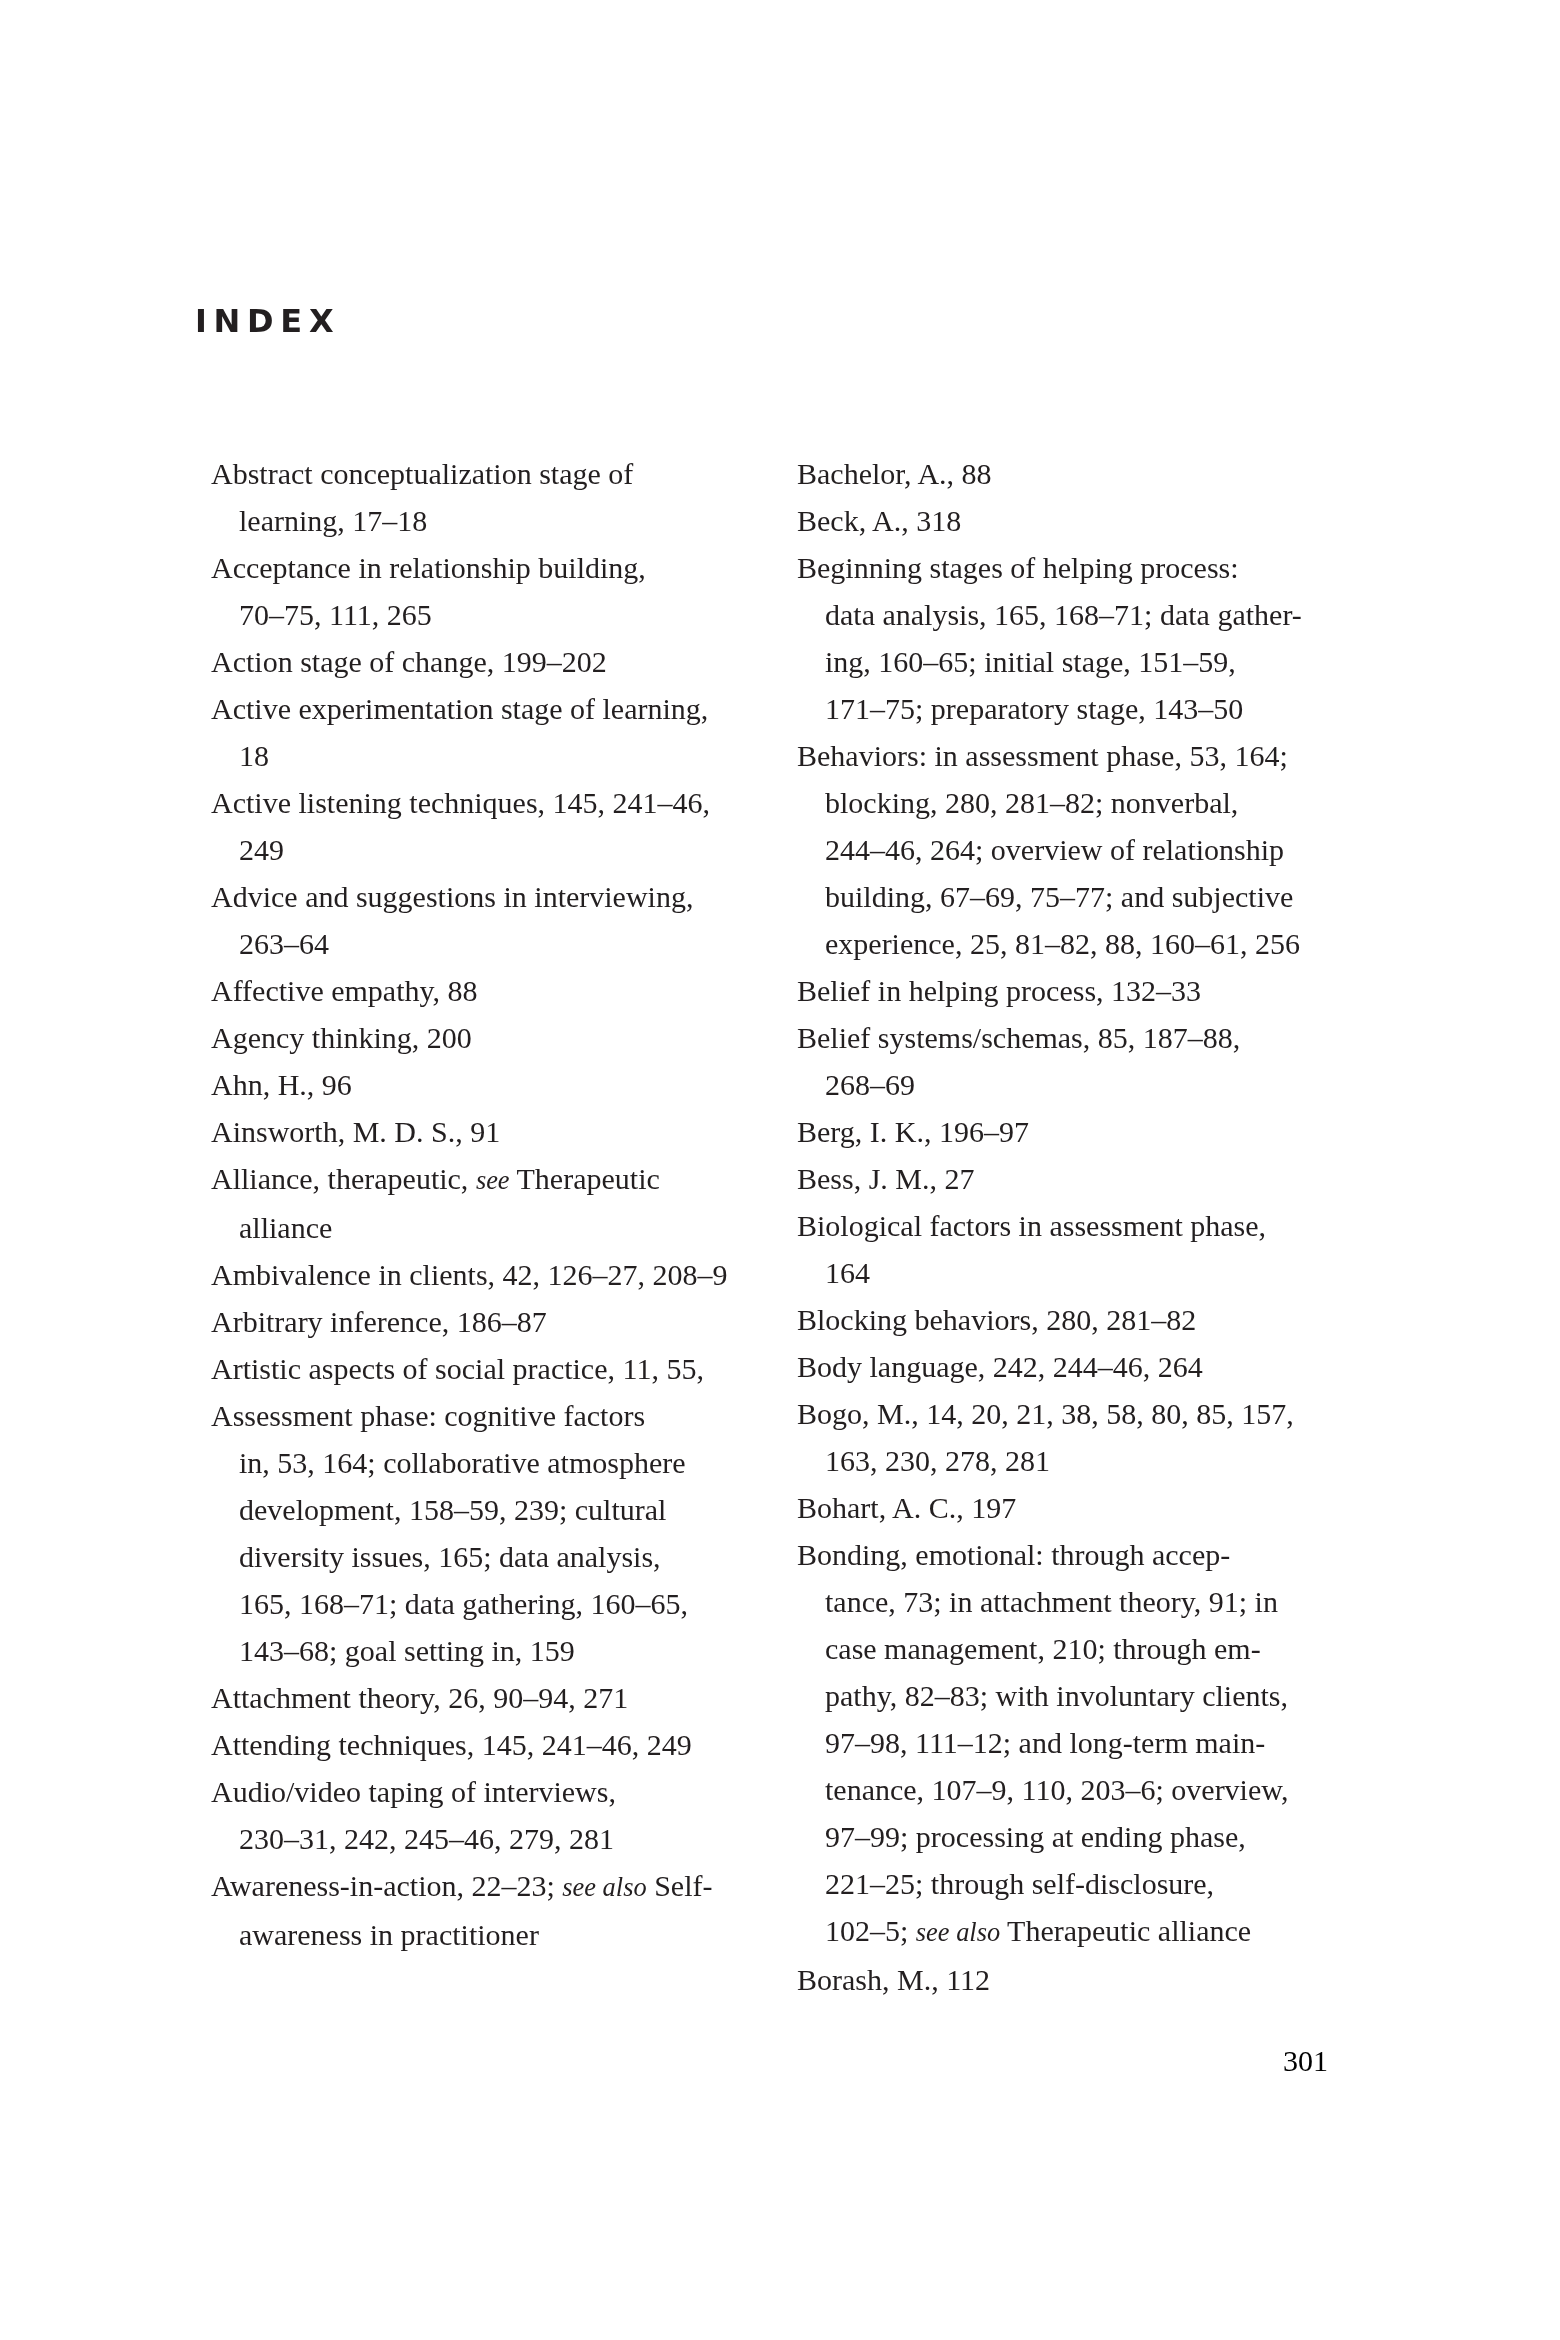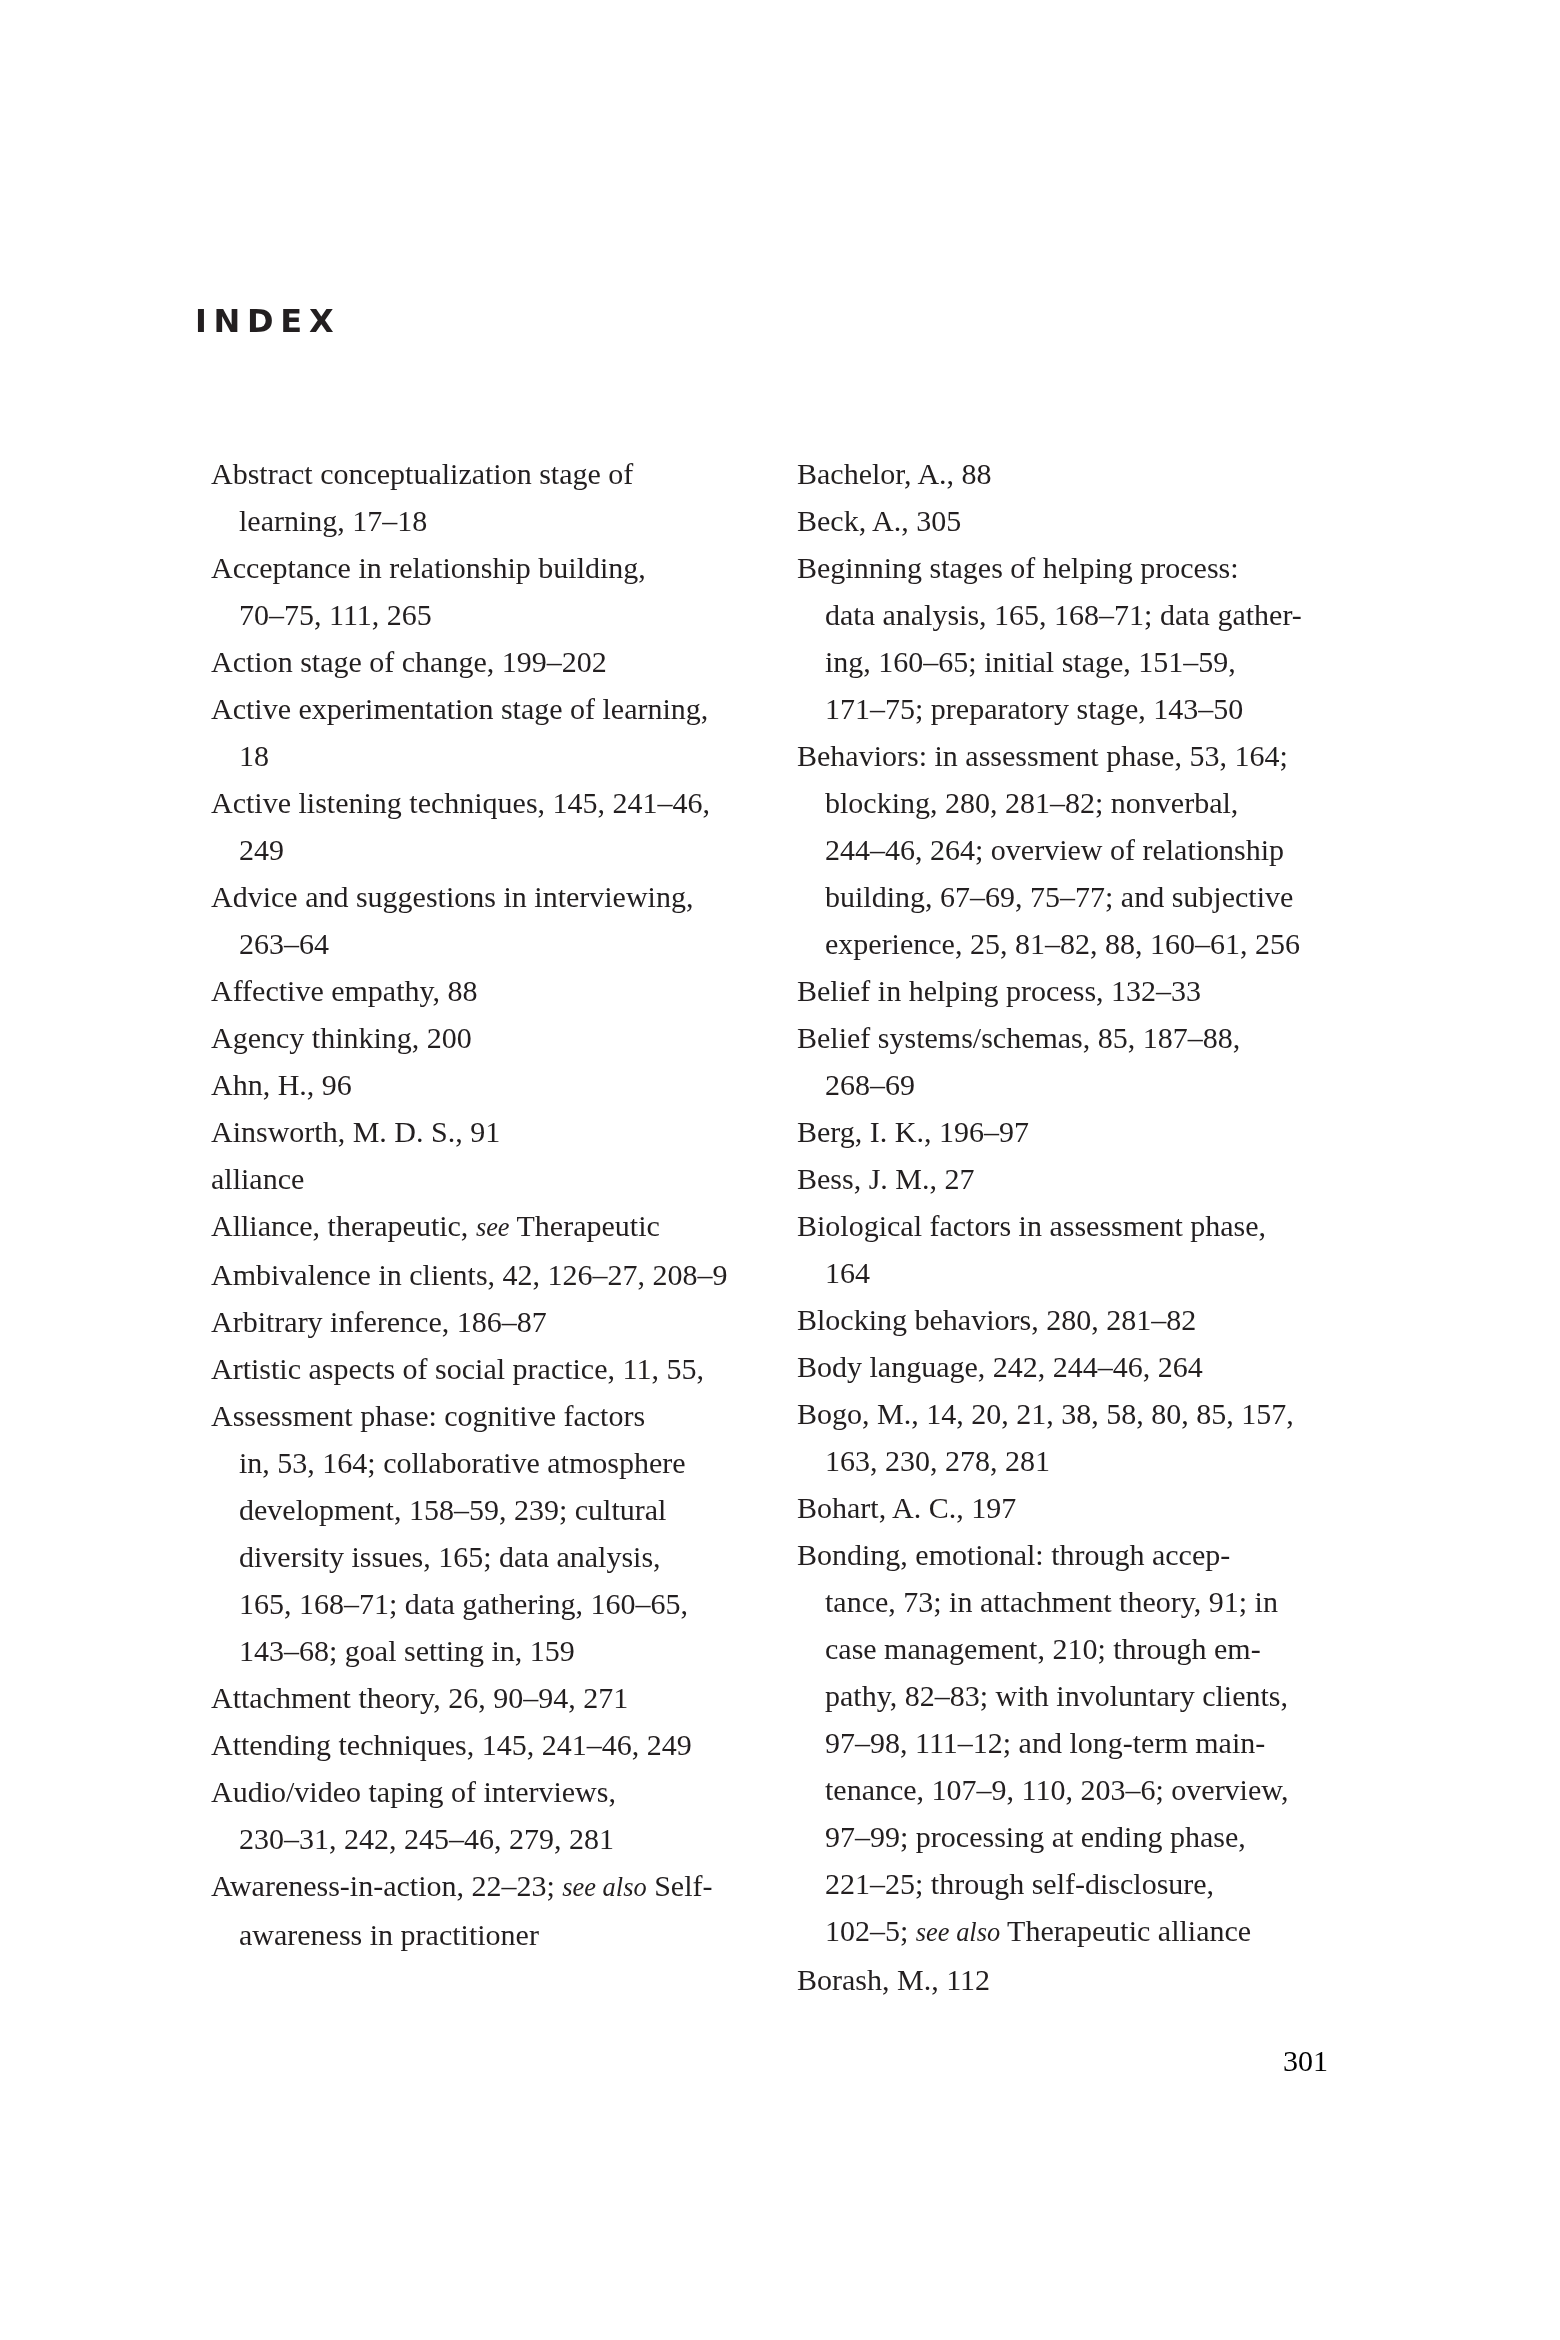--- a/index.html
+++ b/index.html
@@ -65,22 +65,22 @@
       <div class="entry">
         <span class="line">Agency thinking, 200</span>
       </div>
       <div class="entry">
         <span class="line">Ahn, H., 96</span>
       </div>
       <div class="entry">
         <span class="line">Ainsworth, M. D. S., 91</span>
       </div>
       <div class="entry">
+        <span class="line"><span>Alliance, therapeutic, </span><span class="see">see</span><span> Therapeutic</span></span>
         <span class="line cont">alliance</span>
-        <span class="line"><span>Alliance, therapeutic, </span><span class="see">see</span><span> Therapeutic</span></span>
       </div>
       <div class="entry">
         <span class="line">Ambivalence in clients, 42, 126–27, 208–9</span>
       </div>
       <div class="entry">
         <span class="line">Arbitrary inference, 186–87</span>
       </div>
       <div class="entry">
         <span class="line">Artistic aspects of social practice, 11, 55,</span>
       </div>
@@ -105,21 +105,21 @@
       <div class="entry">
         <span class="line"><span>Awareness-in-action, 22–23; </span><span class="see">see also</span><span> Self-</span></span>
         <span class="line cont">awareness in practitioner</span>
       </div>
     </div>
   <div class="col col-right">
       <div class="entry">
         <span class="line">Bachelor, A., 88</span>
       </div>
       <div class="entry">
-        <span class="line">Beck, A., 305</span>
+        <span class="line">Beck, A., 318</span>
       </div>
       <div class="entry">
         <span class="line">Beginning stages of helping process:</span>
         <span class="line cont">data analysis, 165, 168–71; data gather-</span>
         <span class="line cont">ing, 160–65; initial stage, 151–59,</span>
         <span class="line cont">171–75; preparatory stage, 143–50</span>
       </div>
       <div class="entry">
         <span class="line">Behaviors: in assessment phase, 53, 164;</span>
         <span class="line cont">blocking, 280, 281–82; nonverbal,</span>

